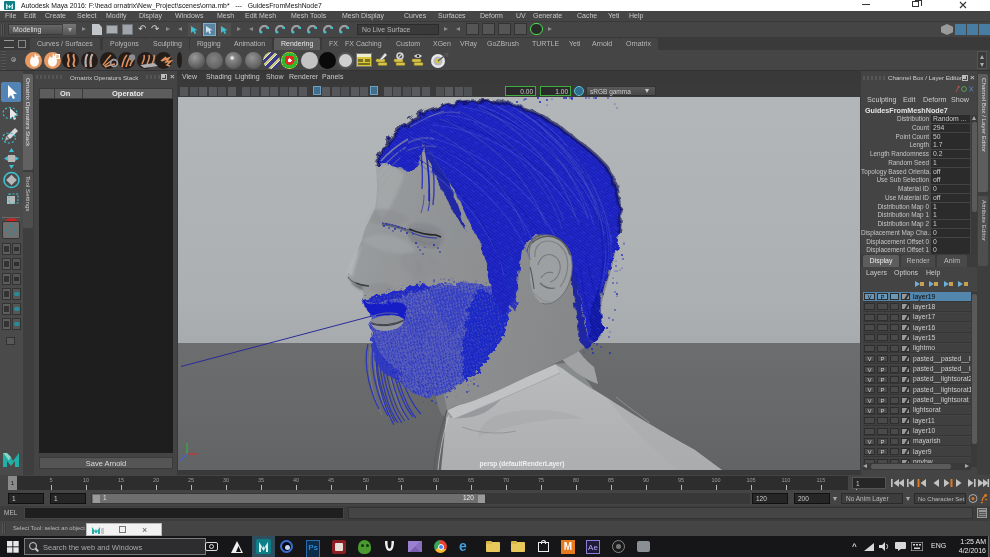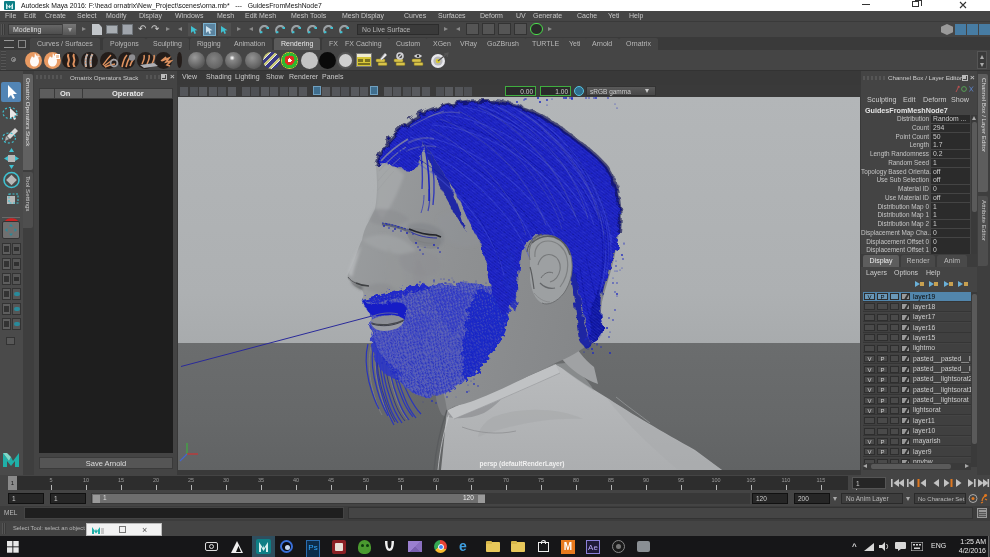--- a/index.html
+++ b/index.html
@@ -1180,20 +1180,25 @@
   </div>
   <div id="taskbar" class="abs">
     <svg class="abs" style="left:7px;top:5px" width="12" height="12" viewBox="0 0 12 12">
       <g fill="#e8e8e8">
           <rect x="0" y="0" width="5.4" height="5.4"></rect>
           <rect x="6.3" y="0" width="5.4" height="5.4"></rect>
           <rect x="0" y="6.3" width="5.4" height="5.4"></rect>
           <rect x="6.3" y="6.3" width="5.4" height="5.4"></rect>
         </g>
     </svg>
+    <div class="abs" style="left:24px;top:2px;width:182px;height:17px;background:#2d2d30;border:1px solid #7a7a7a">
+      <div class="abs" style="left:4px;top:3px;width:8px;height:8px;border:1.5px solid #cfcfcf;border-radius:50%"></div>
+      <div class="abs" style="left:10px;top:10px;width:4px;height:1.5px;background:#cfcfcf;transform:rotate(45deg)"></div>
+      <div class="abs" style="left:18px;top:4px;color:#a8a8a8;font-size:7.5px">Search the web and Windows</div>
+    </div>
     <div id="tbicons">
       <div class="abs" style="left:205px;top:6px;width:13px;height:9px;border:1px solid #ddd;border-radius:2px"></div>
       <div class="abs" style="left:209px;top:8px;width:5px;height:5px;border:1px solid #ddd;border-radius:50%"></div>
       <div class="abs" style="left:231px;top:5px;width:12px;height:12px;background:#f0f0f0;clip-path:polygon(50% 0,100% 100%,0 100%)"></div>
       <div class="abs" style="left:236px;top:10px;width:5px;height:6px;background:#111;clip-path:polygon(50% 0,100% 100%,0 100%)"></div>
       <div class="abs" style="left:252px;top:0px;width:23px;height:21px;background:#2f4e5e"></div>
       <svg class="abs" style="left:256px;top:3px" width="15" height="15" viewBox="0 0 15 15">
           <rect width="15" height="15" rx="2" fill="#0e7f86"></rect>
           <path d="M3 13 L3 3 L7 9 L7.5 6 L8 9 L12 3 L12 13 L10 13 L10 8 L7.5 12 L5 8 L5 13 Z" fill="#d8f0f0"></path>
         </svg>

